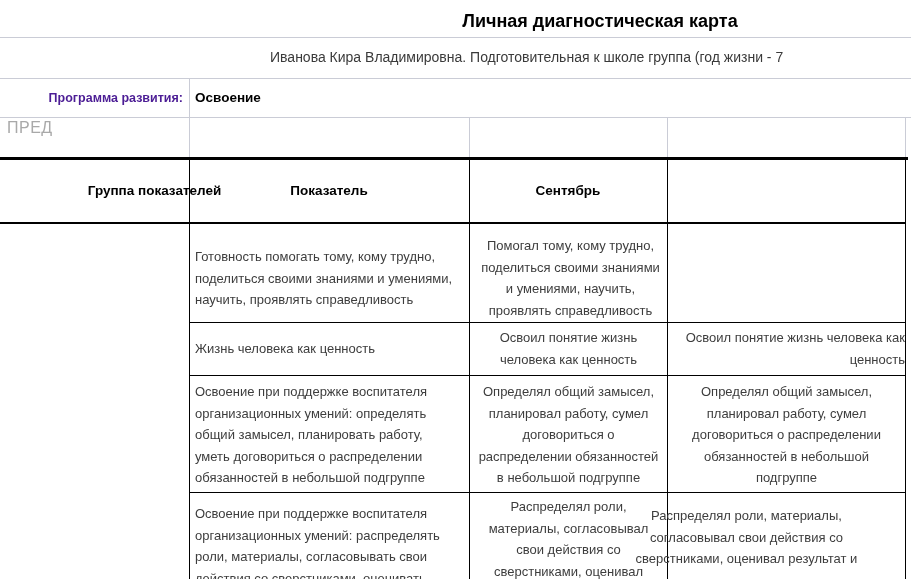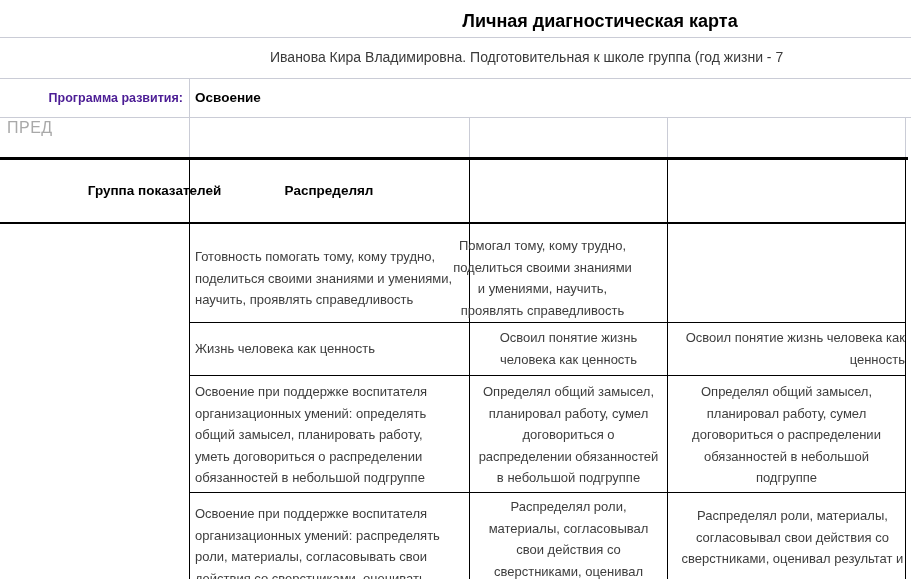--- a/index.html
+++ b/index.html
@@ -43,28 +43,29 @@
   <div class="lnk" style="left:0;top:222px;width:906px;height:2px;"></div>
   <div class="lnk" style="left:189px;top:160px;width:1px;height:419px;"></div>
   <div class="lnk" style="left:469px;top:160px;width:1px;height:419px;"></div>
   <div class="lnk" style="left:667px;top:160px;width:1px;height:419px;"></div>
   <div class="lnk" style="left:905px;top:160px;width:1px;height:419px;"></div>
   <div class="lnk" style="left:189px;top:322px;width:717px;height:1px;"></div>
   <div class="lnk" style="left:189px;top:375px;width:717px;height:1px;"></div>
   <div class="lnk" style="left:189px;top:492px;width:717px;height:1px;"></div>
 
   <div class="abs hdr" style="left:12px;width:189px;margin-left:48px;">Группа показателей</div>
-  <div class="abs hdr" style="left:189px;width:280px;">Распределял</div>
+  <div class="abs hdr" style="left:189px;width:280px;">Показатель</div>
+  <div class="abs hdr" style="left:469px;width:198px;">Сентябрь</div>
 
   <div class="abs cel" style="left:0;top:225px;width:189px;"></div>
 
   <div class="abs cel" style="left:195px;top:246px;">Готовность помогать тому, кому трудно,
 поделиться своими знаниями и умениями,
 научить, проявлять справедливость</div>
-  <div class="abs cel cen" style="left:444px;top:235px;width:197px;">Помогал тому, кому трудно,
+  <div class="abs cel cen" style="left:472px;top:235px;width:197px;">Помогал тому, кому трудно,
 поделиться своими знаниями
 и умениями, научить,
 проявлять справедливость</div>
   <div class="abs cel cen" style="left:668px;top:235px;width:237px;"></div>
 
   <div class="abs cel cen" style="left:470px;top:327px;width:197px;">Освоил понятие жизнь
 человека как ценность</div>
   <div class="abs cel" style="left:195px;top:338px;">Жизнь человека как ценность</div>
   <div class="abs cel cen" style="left:668px;top:327px;width:237px;text-align:right;">Освоил понятие жизнь человека как
 ценность</div>
@@ -86,17 +87,17 @@
 подгруппе</div>
 
   <div class="abs cel" style="left:195px;top:503px;">Освоение при поддержке воспитателя
 организационных умений: распределять
 роли, материалы, согласовывать свои
 действия со сверстниками, оценивать</div>
   <div class="abs cel cen" style="left:470px;top:496px;width:197px;">Распределял роли,
 материалы, согласовывал
 свои действия со
 сверстниками, оценивал</div>
-  <div class="abs cel cen" style="left:674px;top:505px;width:237px;">Распределял роли, материалы,
+  <div class="abs cel cen" style="left:628px;top:505px;width:237px;">Распределял роли, материалы,
 согласовывал свои действия со
 сверстниками, оценивал результат и</div>
 
 </div>
 
 </body></html>

